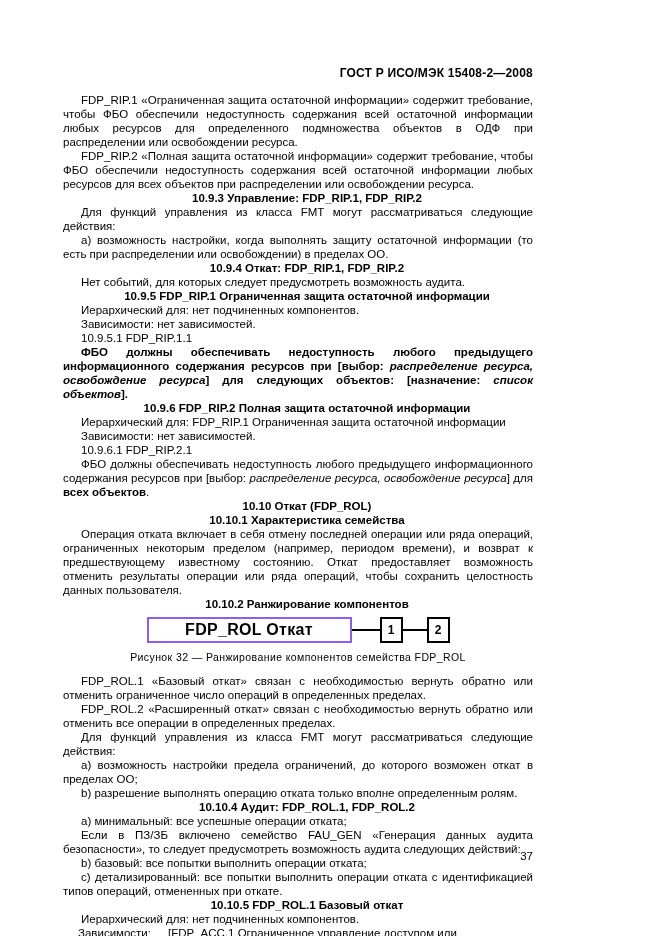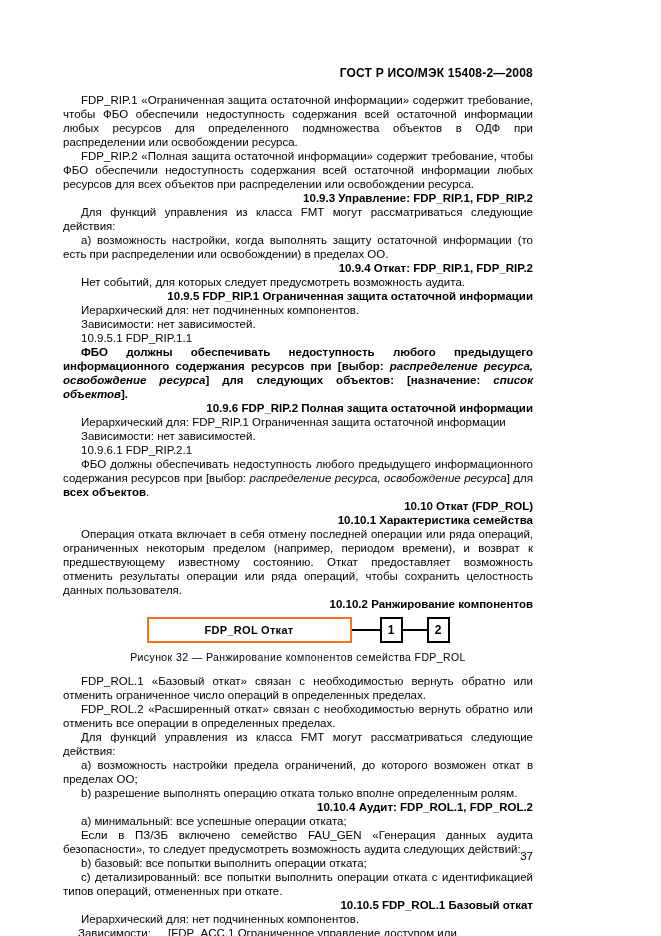--- a/index.html
+++ b/index.html
@@ -31,41 +31,41 @@
   }
   .doc-body p {
     margin: 0;
     text-align: justify;
     text-indent: 18px;
     hyphens: auto;
     -webkit-hyphens: auto;
   }
   .doc-body p.h {
     font-weight: bold;
-    text-align: right;
+    text-align: center;
   }
   .b { font-weight: bold; }
   .i { font-style: italic; margin-top: 24px; }
   
   .figure {
     margin: 6px 0 10px 0;
   }
   .fig-row {
     display: flex;
     align-items: center;
     justify-content: center;
   }
   .fig-box {
     width: 201px;
     height: 22px;
-    border: 2px solid #f97316;
+    border: 2px solid #8b5cf6;
     display: flex;
     align-items: center;
     justify-content: center;
-    font-size: 11px;
+    font-size: 16px;
     font-weight: bold;
     letter-spacing: 0.3px;
   }
   .fig-conn1 { width: 28px; height: 2px; background: #000; }
   .fig-conn2 { width: 24px; height: 2px; background: #000; }
   .fig-node {
     width: 19px;
     height: 22px;
     border: 2px solid #000;
     display: flex;

